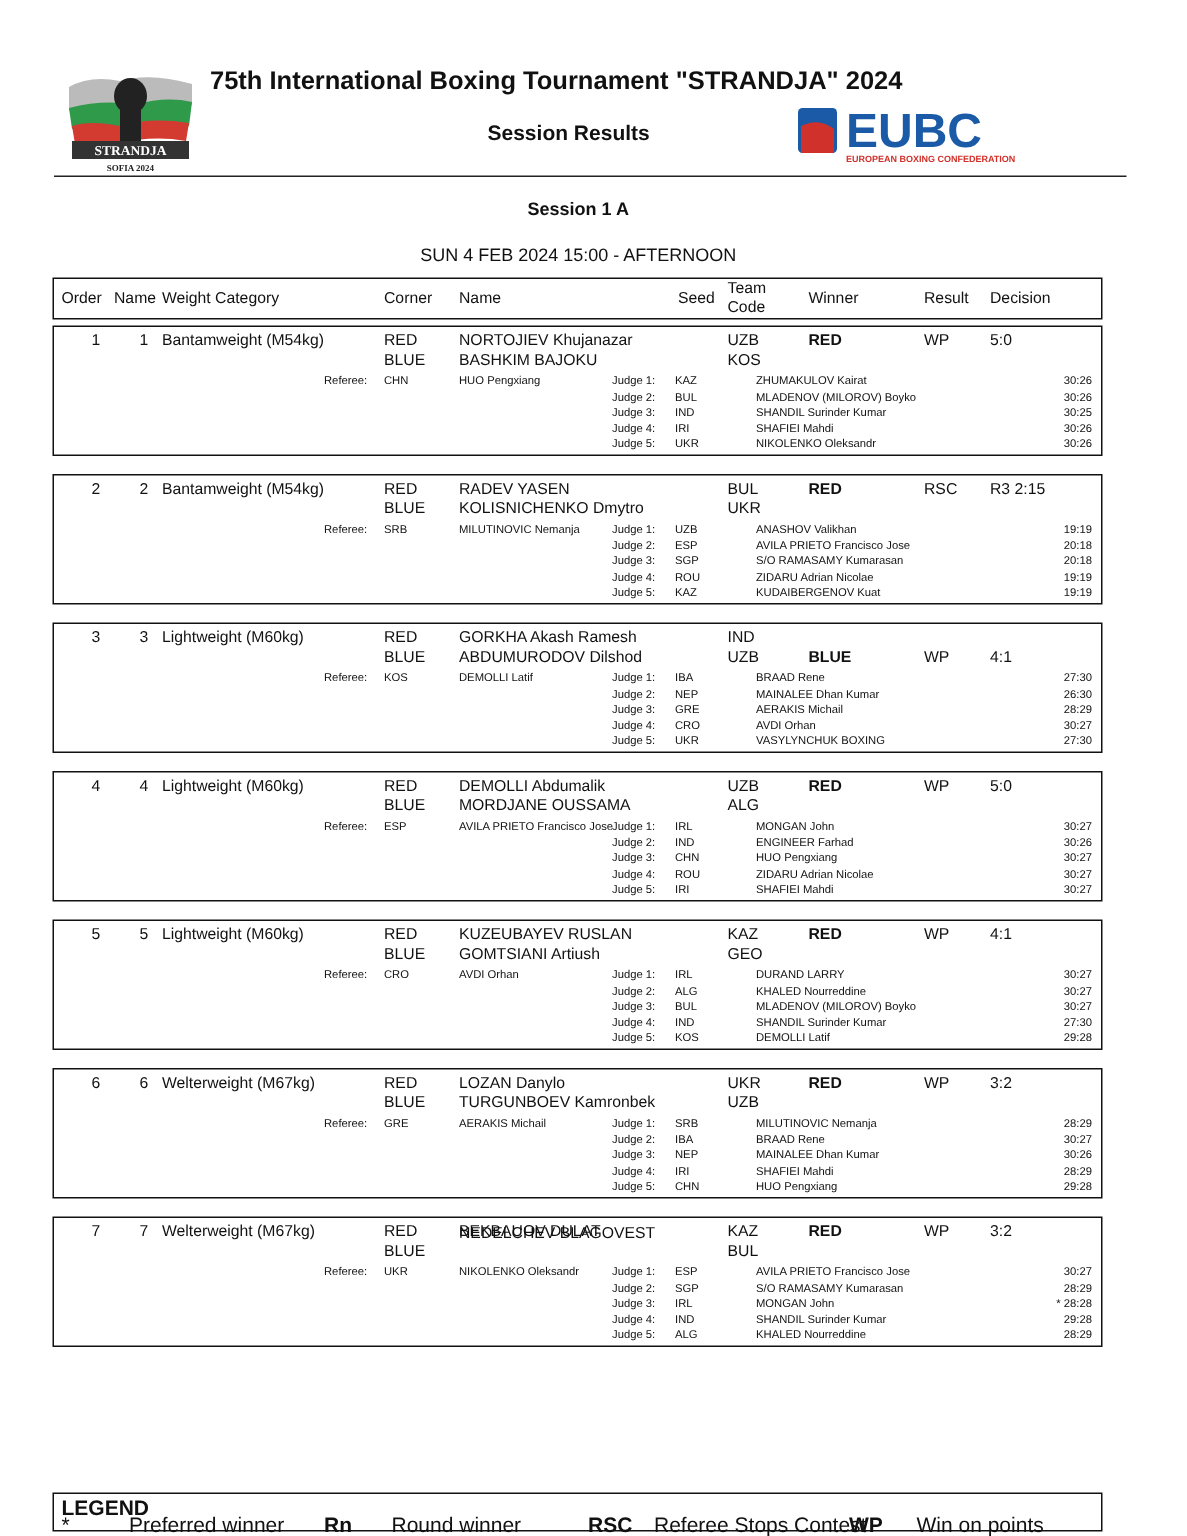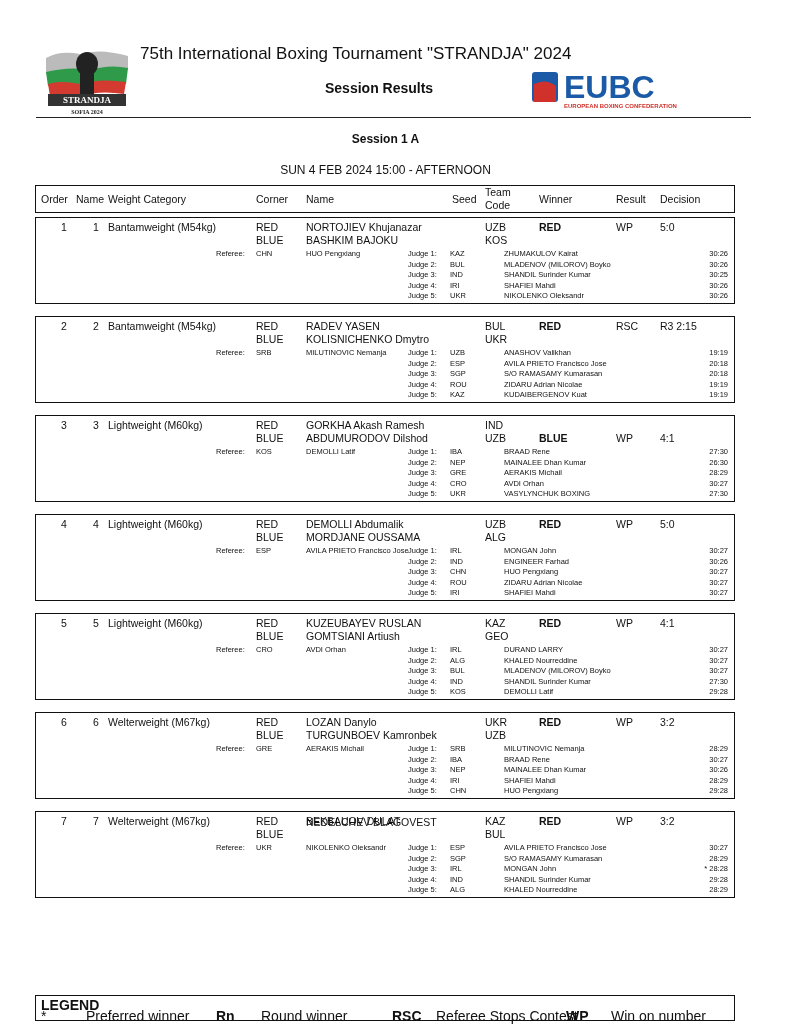--- a/index.html
+++ b/index.html
@@ -1,18 +1,18 @@
 <!DOCTYPE html>
 <html><head>
 <meta charset="utf-8">
 <style>
   html, body { margin: 0; padding: 0; background: #fff; }
   body { width: 791px; height: 1024px; position: relative; font-family: "Liberation Sans", sans-serif; color: #111; overflow: hidden; }
   .abs { position: absolute; }
-  .title { left: 140px; top: 44px; font-size: 17px; font-weight: normal; white-space: nowrap; }
+  .title { left: 140px; top: 44px; font-size: 17px; font-weight: bold; white-space: nowrap; }
   .subtitle { left: 325px; top: 80px; font-size: 14px; font-weight: bold; }
   .header-rule { left: 36px; top: 117px; width: 715px; height: 1px; background: #222; }
   .session { left: 0; width: 771px; top: 132px; text-align: center; font-size: 12px; font-weight: bold; }
   .dateline { left: 0; width: 771px; top: 163px; text-align: center; font-size: 12px; font-weight: normal; }
   .logo-left { left: 40px; top: 42px; width: 94px; height: 74px; }
   .logo-right { left: 532px; top: 68px; width: 200px; height: 42px; }
   .colhead { left: 35px; top: 185px; width: 698px; height: 26px; border: 1.5px solid #111; font-size: 10.5px; }
   .colhead span { position: absolute; }
   .bout { position: absolute; left: 35px; width: 698px; height: 85px; border: 1.5px solid #111; font-size: 10.5px; }
   .bout .c { position: absolute; white-space: nowrap; }
@@ -343,14 +343,14 @@
 
 <div class="abs legend">
   <span style="left:5px;top:1px;font-weight:bold;">LEGEND</span>
   <span style="left:5px;top:12px;">*</span>
   <span style="left:50px;top:12px;">Preferred winner</span>
   <span style="left:180px;top:12px;font-weight:bold;">Rn</span>
   <span style="left:225px;top:12px;">Round winner</span>
   <span style="left:356px;top:12px;font-weight:bold;">RSC</span>
   <span style="left:400px;top:12px;">Referee Stops Contest</span>
   <span style="left:530px;top:12px;font-weight:bold;">WP</span>
-  <span style="left:575px;top:12px;">Win on number</span>
+  <span style="left:575px;top:12px;">Win on points</span>
 </div>
 
 </body></html>

